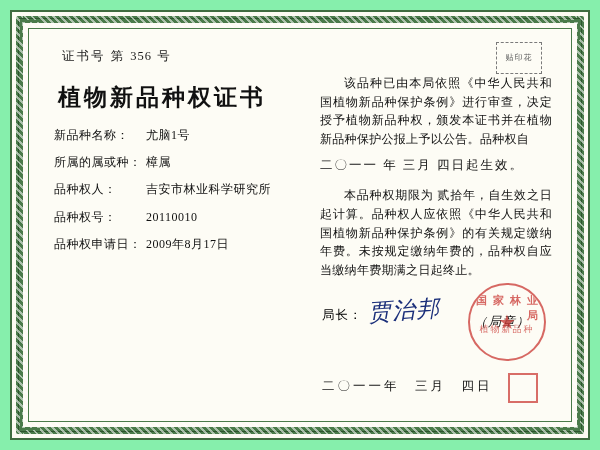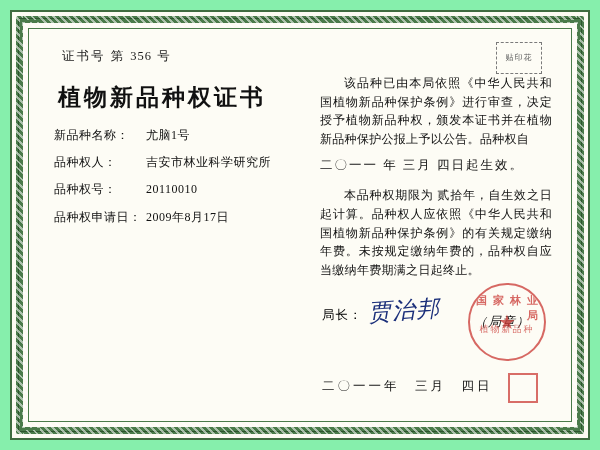--- a/index.html
+++ b/index.html
@@ -322,20 +322,24 @@
     <div class="columns">
 
       <div class="col-left">
         <div class="main-title">植物新品种权证书</div>
 
         <div class="field-row">
           <span class="field-label">新品种名称：</span>
           <span class="field-value">尤脑1号</span>
         </div>
         <div class="field-row">
+          <span class="field-label">所属的属或种：</span>
+          <span class="field-value">樟属</span>
+        </div>
+        <div class="field-row">
           <span class="field-label">品种权人：</span>
           <span class="field-value">吉安市林业科学研究所</span>
         </div>
         <div class="field-row">
           <span class="field-label">品种权号：</span>
           <span class="field-value">20110010</span>
         </div>
         <div class="field-row">
           <span class="field-label">品种权申请日：</span>
           <span class="field-value">2009年8月17日</span>

